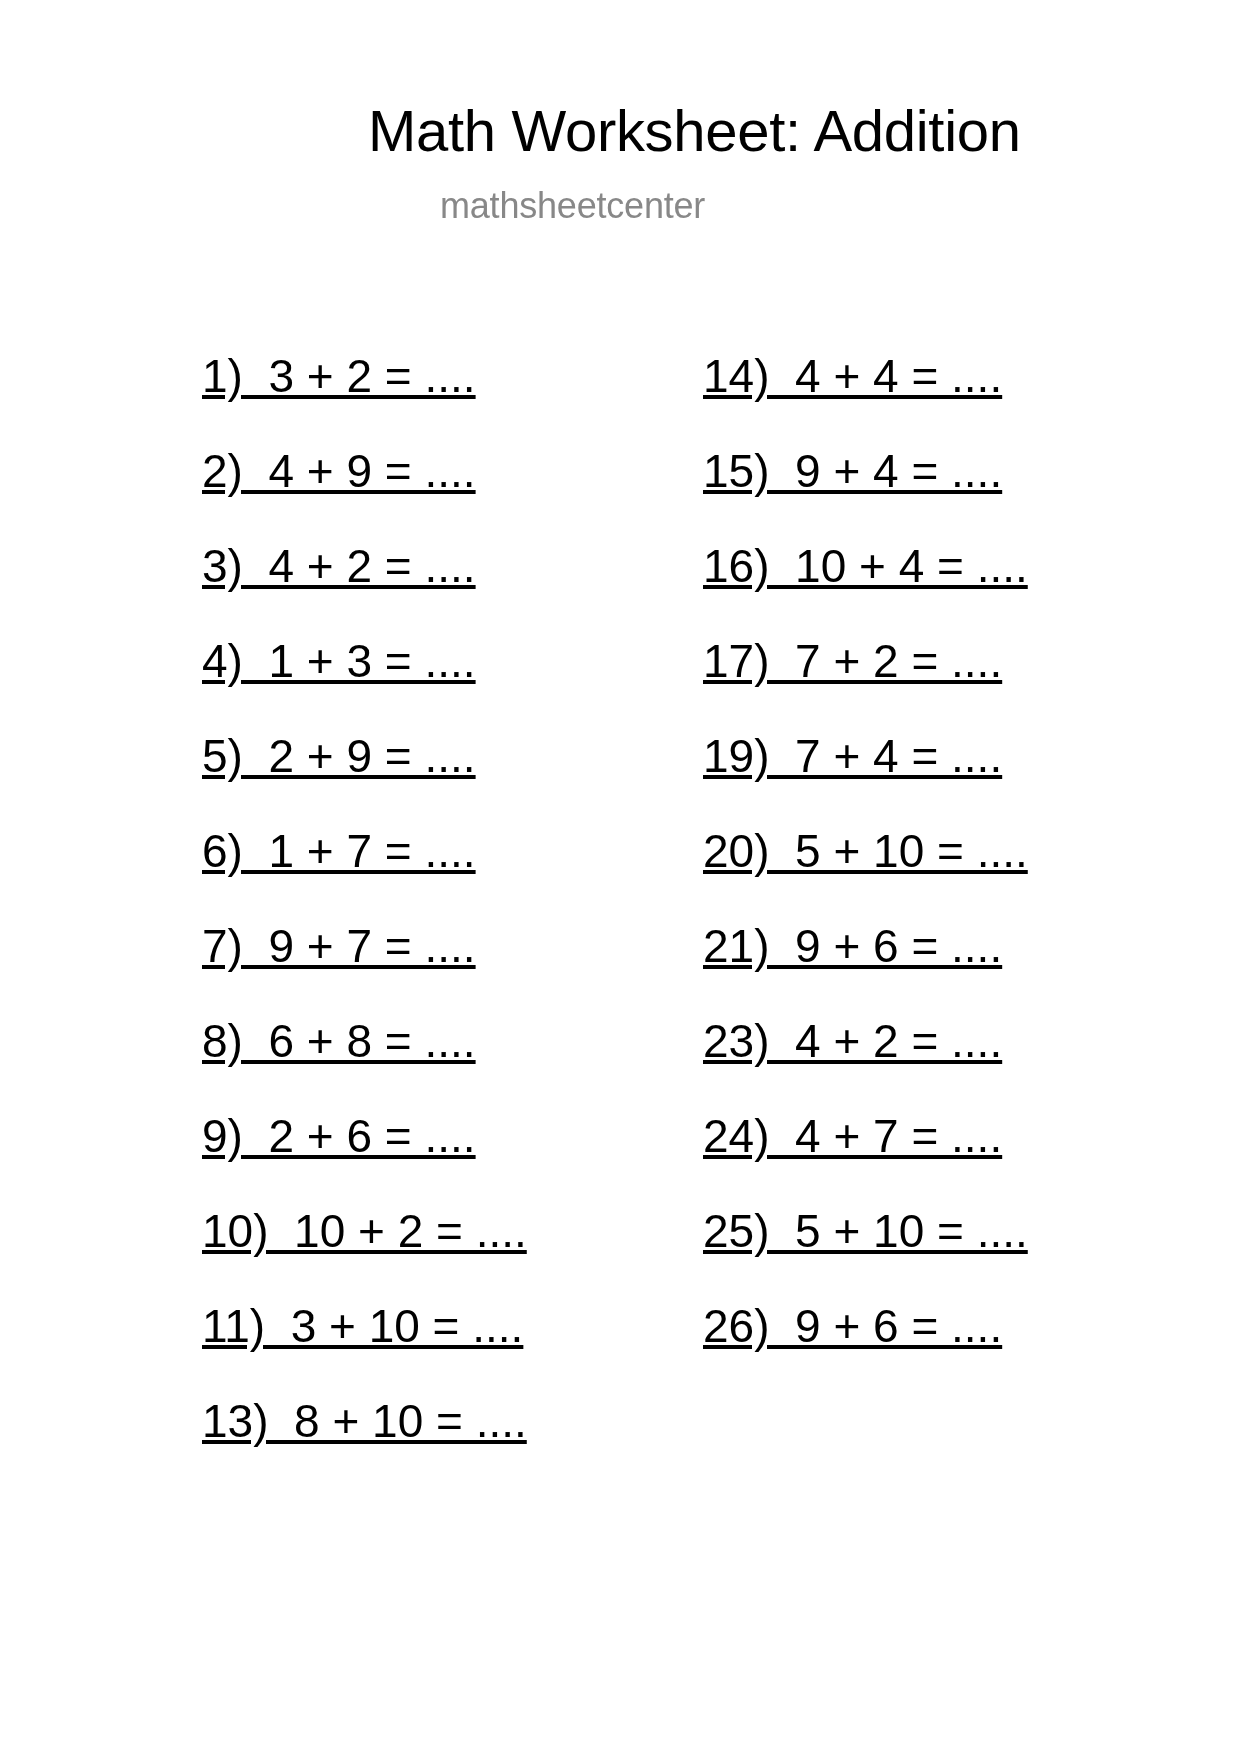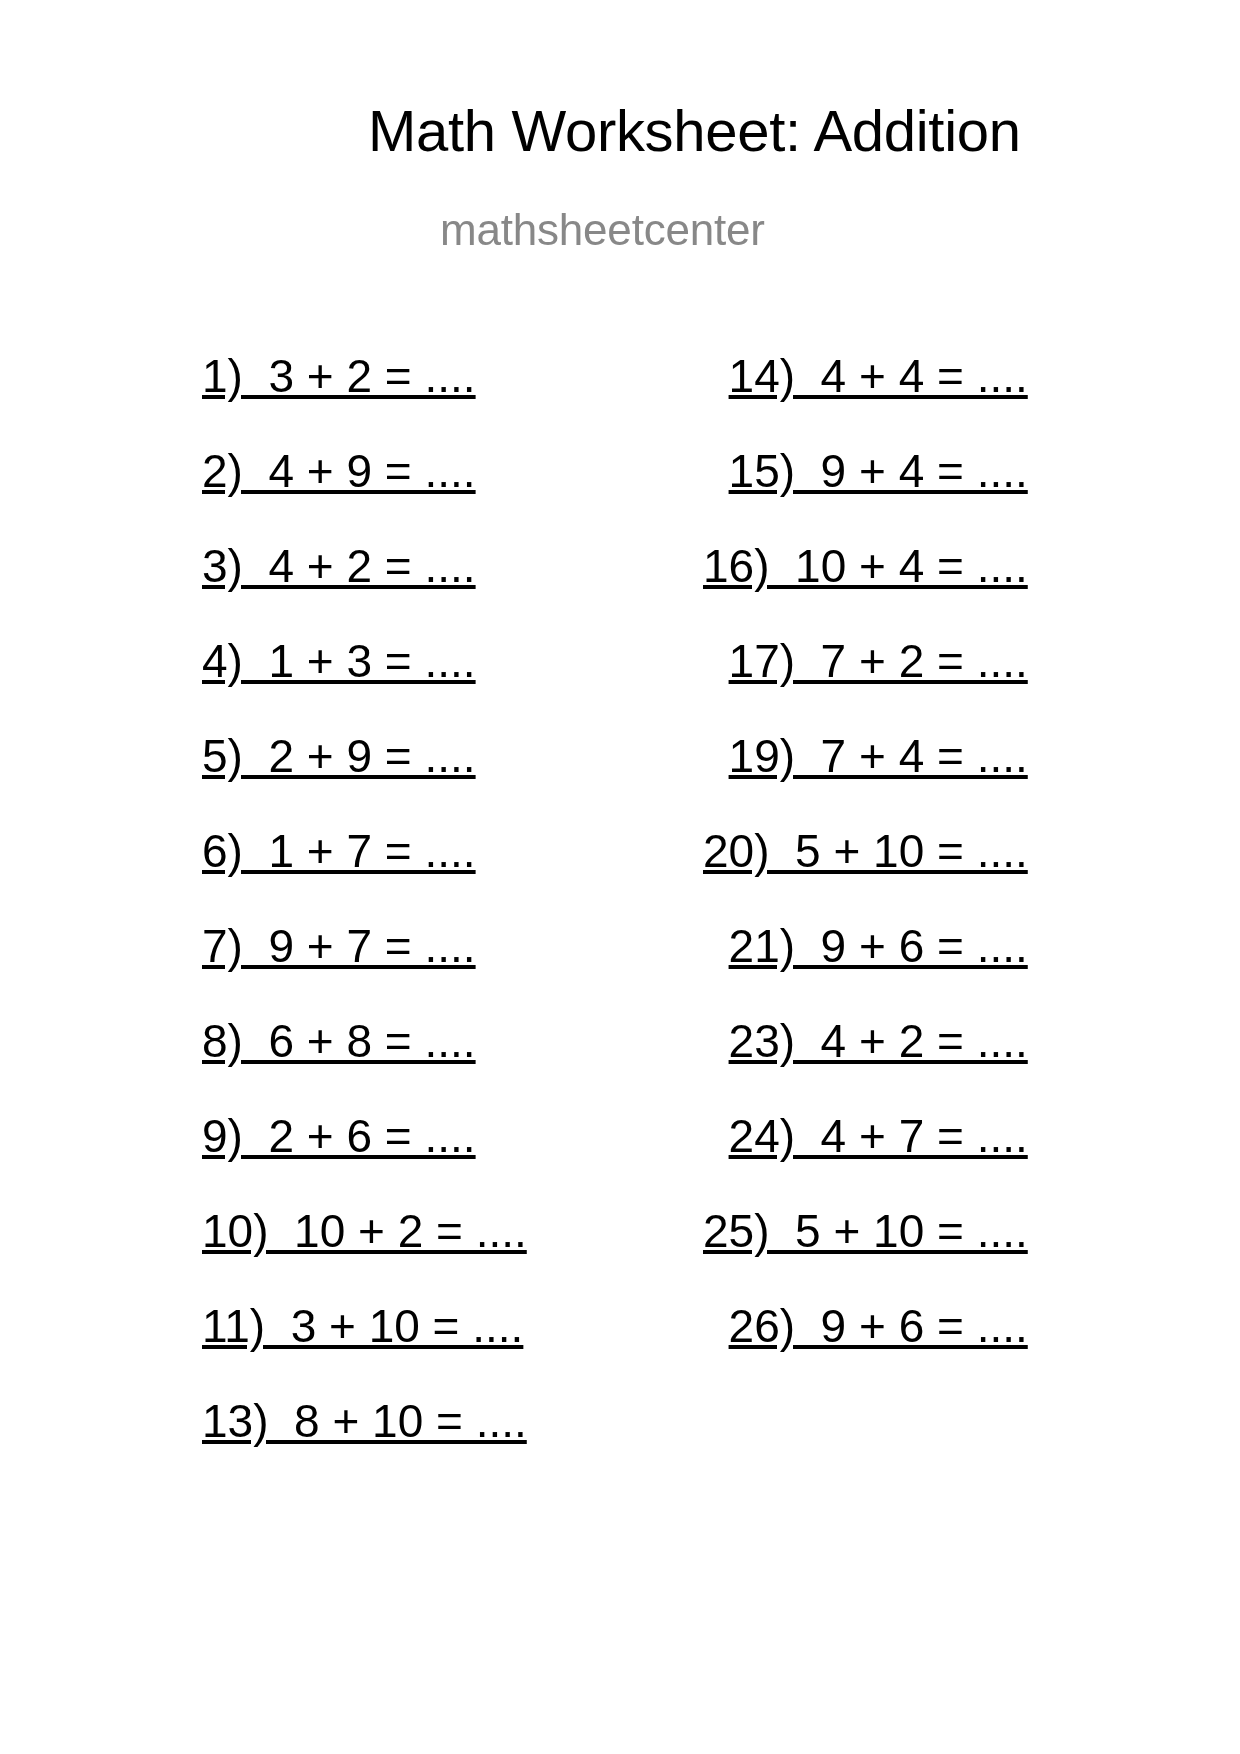--- a/index.html
+++ b/index.html
@@ -21,33 +21,32 @@
       top: 96px;
       font-size: 58px;
       line-height: 70px;
       white-space: nowrap;
       letter-spacing: -0.3px;
     }
     .subtitle {
       position: absolute;
       left: 440px;
       top: 182px;
-      font-size: 44px;
+      font-size: 36px;
       line-height: 48px;
       color: #888888;
       white-space: nowrap;
       letter-spacing: -0.2px;
-      margin-top: 24px;
     }
     .column {
       position: absolute;
       top: 346px;
     }
     .column.left { left: 202px; }
-    .column.right { left: 703px; text-align: right; }
+    .column.right { left: 703px; }
     .problem {
       height: 95px;
       font-size: 46px;
       line-height: 60px;
       white-space: pre;
       text-decoration: underline;
     }
   </style>
 </head>
 <body>

